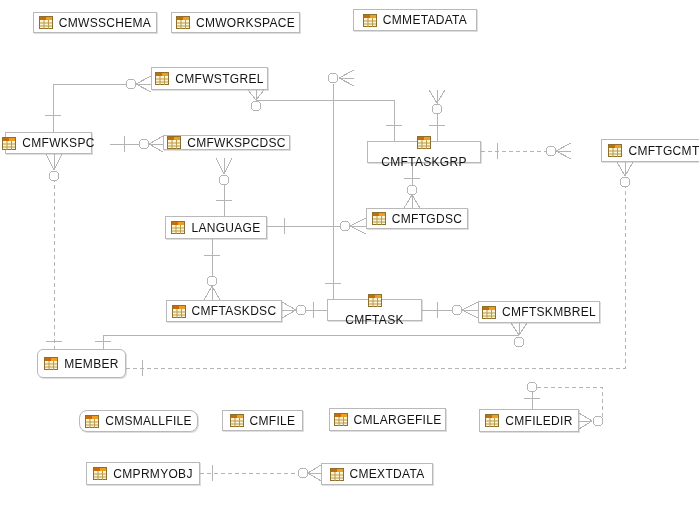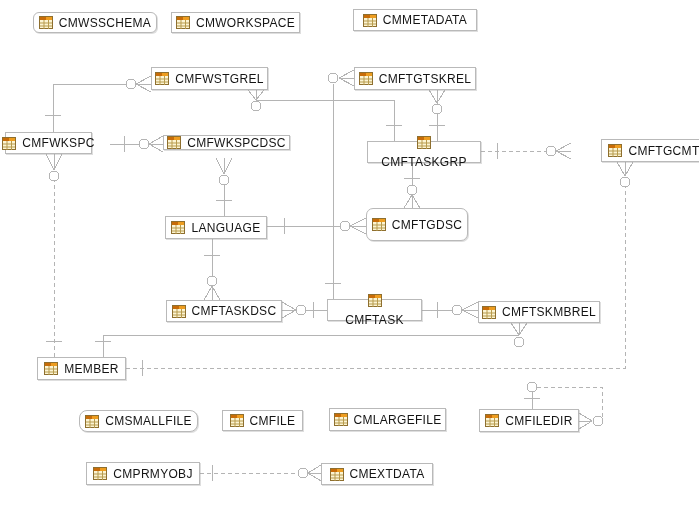--- a/index.html
+++ b/index.html
@@ -203,21 +203,21 @@
           <line x1="592" y1="421" x2="579" y2="421" stroke="#b4b4b4" stroke-width="1"></line>
           <line x1="592" y1="421" x2="579" y2="413" stroke="#b4b4b4" stroke-width="1"></line>
           <line x1="592" y1="421" x2="579" y2="429" stroke="#b4b4b4" stroke-width="1"></line>
         </g>
         <line x1="524" y1="398" x2="540" y2="398" stroke="#b4b4b4" stroke-width="1"></line>
         <circle cx="532" cy="387" r="5" fill="#ffffff" stroke="#b4b4b4" stroke-width="1"></circle>
         <circle cx="598" cy="421" r="5" fill="#ffffff" stroke="#b4b4b4" stroke-width="1"></circle>
       </g>
     </svg>
   <div id="entities">
-      <div class="entity" style="left: 33px; top: 12px; width: 124px; height: 21px; border-radius: 6px;">
+      <div class="entity" style="left: 33px; top: 12px; width: 124px; height: 21px;">
         <span class="tbl-icon"><svg width="14" height="13">
             <rect x="0.5" y="0.5" width="13" height="12" fill="#fcf4d2" stroke="#8e6f2f"></rect>
             <rect x="1" y="1" width="12" height="3" fill="#c86c08"></rect>
             <rect x="7" y="1" width="6" height="3" fill="#ee9d1f"></rect>
             <line x1="5" y1="4" x2="5" y2="13" stroke="#b79b4e"></line>
             <line x1="9.5" y1="4" x2="9.5" y2="13" stroke="#b79b4e"></line>
             <line x1="1" y1="7" x2="13" y2="7" stroke="#b79b4e"></line>
             <line x1="1" y1="10" x2="13" y2="10" stroke="#b79b4e"></line>
           </svg></span>
         <span class="entity-label">CMWSSCHEMA</span>
@@ -251,32 +251,20 @@
             <rect x="0.5" y="0.5" width="13" height="12" fill="#fcf4d2" stroke="#8e6f2f"></rect>
             <rect x="1" y="1" width="12" height="3" fill="#c86c08"></rect>
             <rect x="7" y="1" width="6" height="3" fill="#ee9d1f"></rect>
             <line x1="5" y1="4" x2="5" y2="13" stroke="#b79b4e"></line>
             <line x1="9.5" y1="4" x2="9.5" y2="13" stroke="#b79b4e"></line>
             <line x1="1" y1="7" x2="13" y2="7" stroke="#b79b4e"></line>
             <line x1="1" y1="10" x2="13" y2="10" stroke="#b79b4e"></line>
           </svg></span>
         <span class="entity-label">CMFWSTGREL</span>
       </div>
-      <div class="entity" style="left: 354px; top: 67px; width: 122px; height: 23px;">
-        <span class="tbl-icon"><svg width="14" height="13">
-            <rect x="0.5" y="0.5" width="13" height="12" fill="#fcf4d2" stroke="#8e6f2f"></rect>
-            <rect x="1" y="1" width="12" height="3" fill="#c86c08"></rect>
-            <rect x="7" y="1" width="6" height="3" fill="#ee9d1f"></rect>
-            <line x1="5" y1="4" x2="5" y2="13" stroke="#b79b4e"></line>
-            <line x1="9.5" y1="4" x2="9.5" y2="13" stroke="#b79b4e"></line>
-            <line x1="1" y1="7" x2="13" y2="7" stroke="#b79b4e"></line>
-            <line x1="1" y1="10" x2="13" y2="10" stroke="#b79b4e"></line>
-          </svg></span>
-        <span class="entity-label">CMFTGTSKREL</span>
-      </div>
       <div class="entity" style="left: 5px; top: 132px; width: 87px; height: 22px;">
         <span class="tbl-icon"><svg width="14" height="13">
             <rect x="0.5" y="0.5" width="13" height="12" fill="#fcf4d2" stroke="#8e6f2f"></rect>
             <rect x="1" y="1" width="12" height="3" fill="#c86c08"></rect>
             <rect x="7" y="1" width="6" height="3" fill="#ee9d1f"></rect>
             <line x1="5" y1="4" x2="5" y2="13" stroke="#b79b4e"></line>
             <line x1="9.5" y1="4" x2="9.5" y2="13" stroke="#b79b4e"></line>
             <line x1="1" y1="7" x2="13" y2="7" stroke="#b79b4e"></line>
             <line x1="1" y1="10" x2="13" y2="10" stroke="#b79b4e"></line>
           </svg></span>
@@ -323,21 +311,21 @@
             <rect x="0.5" y="0.5" width="13" height="12" fill="#fcf4d2" stroke="#8e6f2f"></rect>
             <rect x="1" y="1" width="12" height="3" fill="#c86c08"></rect>
             <rect x="7" y="1" width="6" height="3" fill="#ee9d1f"></rect>
             <line x1="5" y1="4" x2="5" y2="13" stroke="#b79b4e"></line>
             <line x1="9.5" y1="4" x2="9.5" y2="13" stroke="#b79b4e"></line>
             <line x1="1" y1="7" x2="13" y2="7" stroke="#b79b4e"></line>
             <line x1="1" y1="10" x2="13" y2="10" stroke="#b79b4e"></line>
           </svg></span>
         <span class="entity-label">LANGUAGE</span>
       </div>
-      <div class="entity" style="left: 366px; top: 208px; width: 102px; height: 33px; border-radius: 7px;">
+      <div class="entity" style="left: 366px; top: 208px; width: 102px; height: 21px;">
         <span class="tbl-icon"><svg width="14" height="13">
             <rect x="0.5" y="0.5" width="13" height="12" fill="#fcf4d2" stroke="#8e6f2f"></rect>
             <rect x="1" y="1" width="12" height="3" fill="#c86c08"></rect>
             <rect x="7" y="1" width="6" height="3" fill="#ee9d1f"></rect>
             <line x1="5" y1="4" x2="5" y2="13" stroke="#b79b4e"></line>
             <line x1="9.5" y1="4" x2="9.5" y2="13" stroke="#b79b4e"></line>
             <line x1="1" y1="7" x2="13" y2="7" stroke="#b79b4e"></line>
             <line x1="1" y1="10" x2="13" y2="10" stroke="#b79b4e"></line>
           </svg></span>
         <span class="entity-label">CMFTGDSC</span>
@@ -371,21 +359,21 @@
             <rect x="0.5" y="0.5" width="13" height="12" fill="#fcf4d2" stroke="#8e6f2f"></rect>
             <rect x="1" y="1" width="12" height="3" fill="#c86c08"></rect>
             <rect x="7" y="1" width="6" height="3" fill="#ee9d1f"></rect>
             <line x1="5" y1="4" x2="5" y2="13" stroke="#b79b4e"></line>
             <line x1="9.5" y1="4" x2="9.5" y2="13" stroke="#b79b4e"></line>
             <line x1="1" y1="7" x2="13" y2="7" stroke="#b79b4e"></line>
             <line x1="1" y1="10" x2="13" y2="10" stroke="#b79b4e"></line>
           </svg></span>
         <span class="entity-label">CMFTSKMBREL</span>
       </div>
-      <div class="entity" style="left: 37px; top: 357px; width: 89px; height: 23px;">
+      <div class="entity" style="left: 37px; top: 349px; width: 89px; height: 29px; border-radius: 6px;">
         <span class="tbl-icon"><svg width="14" height="13">
             <rect x="0.5" y="0.5" width="13" height="12" fill="#fcf4d2" stroke="#8e6f2f"></rect>
             <rect x="1" y="1" width="12" height="3" fill="#c86c08"></rect>
             <rect x="7" y="1" width="6" height="3" fill="#ee9d1f"></rect>
             <line x1="5" y1="4" x2="5" y2="13" stroke="#b79b4e"></line>
             <line x1="9.5" y1="4" x2="9.5" y2="13" stroke="#b79b4e"></line>
             <line x1="1" y1="7" x2="13" y2="7" stroke="#b79b4e"></line>
             <line x1="1" y1="10" x2="13" y2="10" stroke="#b79b4e"></line>
           </svg></span>
         <span class="entity-label">MEMBER</span>

